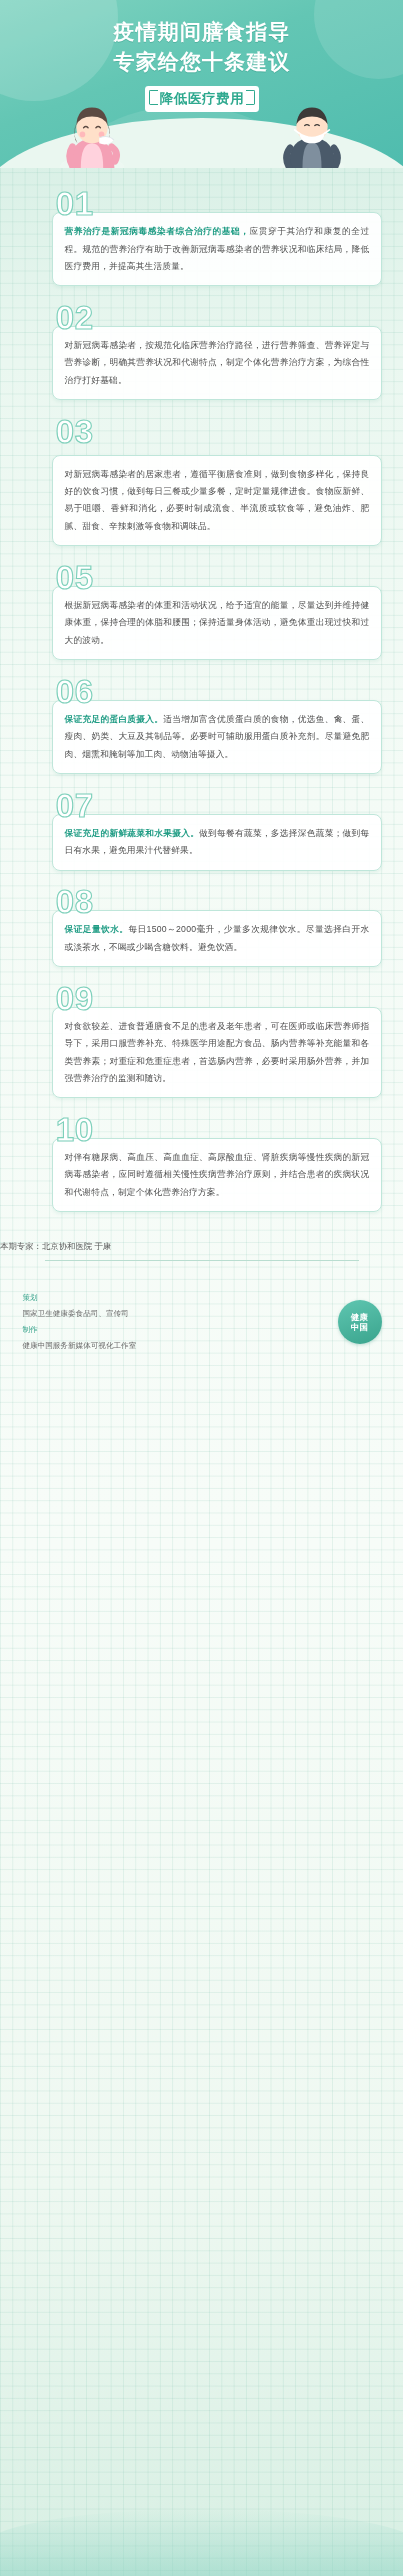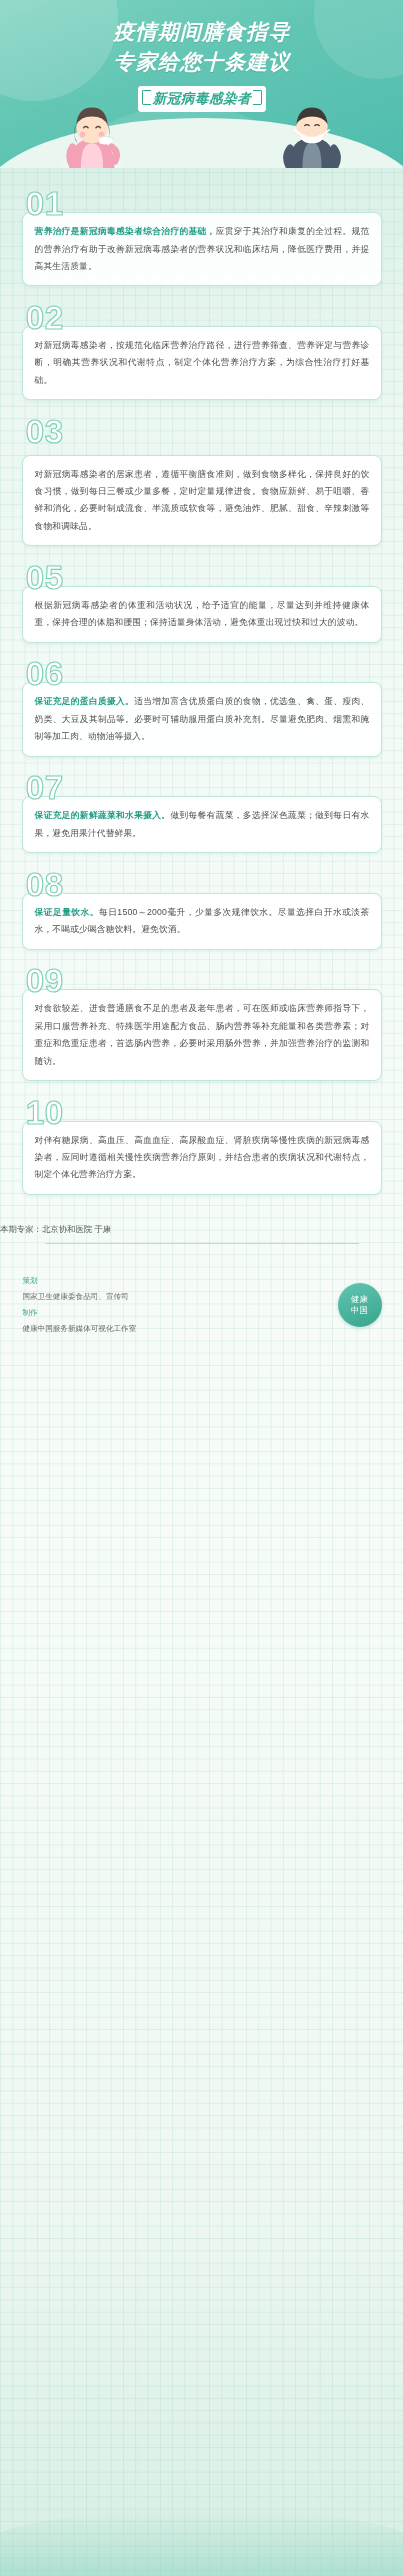--- a/index.html
+++ b/index.html
@@ -24,21 +24,20 @@
       linear-gradient(to bottom, rgba(120,190,170,0.16) 0.6px, transparent 0.6px);
     background-size: 12.3px 12.3px;
     pointer-events: none;
   }
   
   .header {
     position: relative;
     height: 168px;
     background: linear-gradient(160deg, #7fd3c0 0%, #63c6b4 40%, #4fbcae 100%);
     overflow: hidden;
-    font-style: italic;
   }
   .header .blob {
     position: absolute;
     border-radius: 50%;
     background: rgba(255,255,255,0.16);
   }
   .blob.b1 { width: 168px; height: 168px; left: -50px; top: -67px; }
   .blob.b2 { width: 129px; height: 129px; right: -39px; top: -50px; background: rgba(255,255,255,0.12); }
   .blob.b3 { width: 236px; height: 146px; left: 67px; bottom: -84px; background: rgba(255,255,255,0.10); }
   .header-curve {
@@ -100,20 +99,21 @@
 
   
   .list {
     position: relative;
     padding: 19px 22.4px 5.6px 22.4px;
     z-index: 3;
   }
   .item {
     position: relative;
     margin-bottom: 14.6px;
+    margin-left: 30px;
   }
   .num {
     font-size: 33px;
     line-height: 1;
     font-weight: bold;
     color: #ffffff;
     -webkit-text-stroke: 1.1px #7ed0bb;
     text-shadow: 0 0 0 #7ed0bb;
     letter-spacing: 0.6px;
     margin-left: 3.4px;
@@ -175,21 +175,21 @@
   .logo {
     width: 44px; height: 44px;
     border-radius: 50%;
     background: linear-gradient(160deg,#5fc6b1,#3aa48d);
     color: #fff;
     display: flex;
     flex-direction: column;
     align-items: center;
     justify-content: center;
     font-size: 8.4px;
-    font-weight: normal;
+    font-weight: bold;
     line-height: 1.25;
     letter-spacing: 0.6px;
     box-shadow: 0 1.1px 3.4px rgba(60,150,130,0.3);
   }
   .footer-bottom-wave {
     position: absolute;
     left: -5%; bottom: 0;
     width: 110%; height: 67px;
     background: linear-gradient(180deg, rgba(160,220,205,0) 0%, rgba(140,212,196,0.55) 100%);
     border-radius: 50% 50% 0 0 / 60% 60% 0 0;
@@ -203,21 +203,21 @@
   <div class="grid-bg"></div>
 
   <div class="header">
     <div class="blob b1"></div>
     <div class="blob b2"></div>
     <div class="blob b3"></div>
 
     <div class="title-wrap">
       <div class="title-main">疫情期间膳食指导</div>
       <div class="title-main">专家给您十条建议</div>
-      <div class="title-tag">新冠病毒感染者</div>
+      <div class="title-tag">降低医疗费用</div>
     </div>
 
     <div class="people">
 
       <svg class="person left" width="84" height="84" viewBox="0 0 150 150">
         <ellipse cx="75" cy="150" rx="58" ry="22" fill="#ffffff" opacity="0.18"></ellipse>
         <path d="M35 150 q0-52 40-52 q40 0 40 52 z" fill="#f4a0b5"></path>
         <path d="M55 150 q0-44 20-44 q20 0 20 44 z" fill="#ffd2dd"></path>
         <circle cx="75" cy="78" r="28" fill="#ffe0c9"></circle>
         <path d="M47 74 q2-32 28-32 q26 0 28 32 q-6-16-28-16 q-22 0-28 16 z" fill="#5c4a42"></path>

